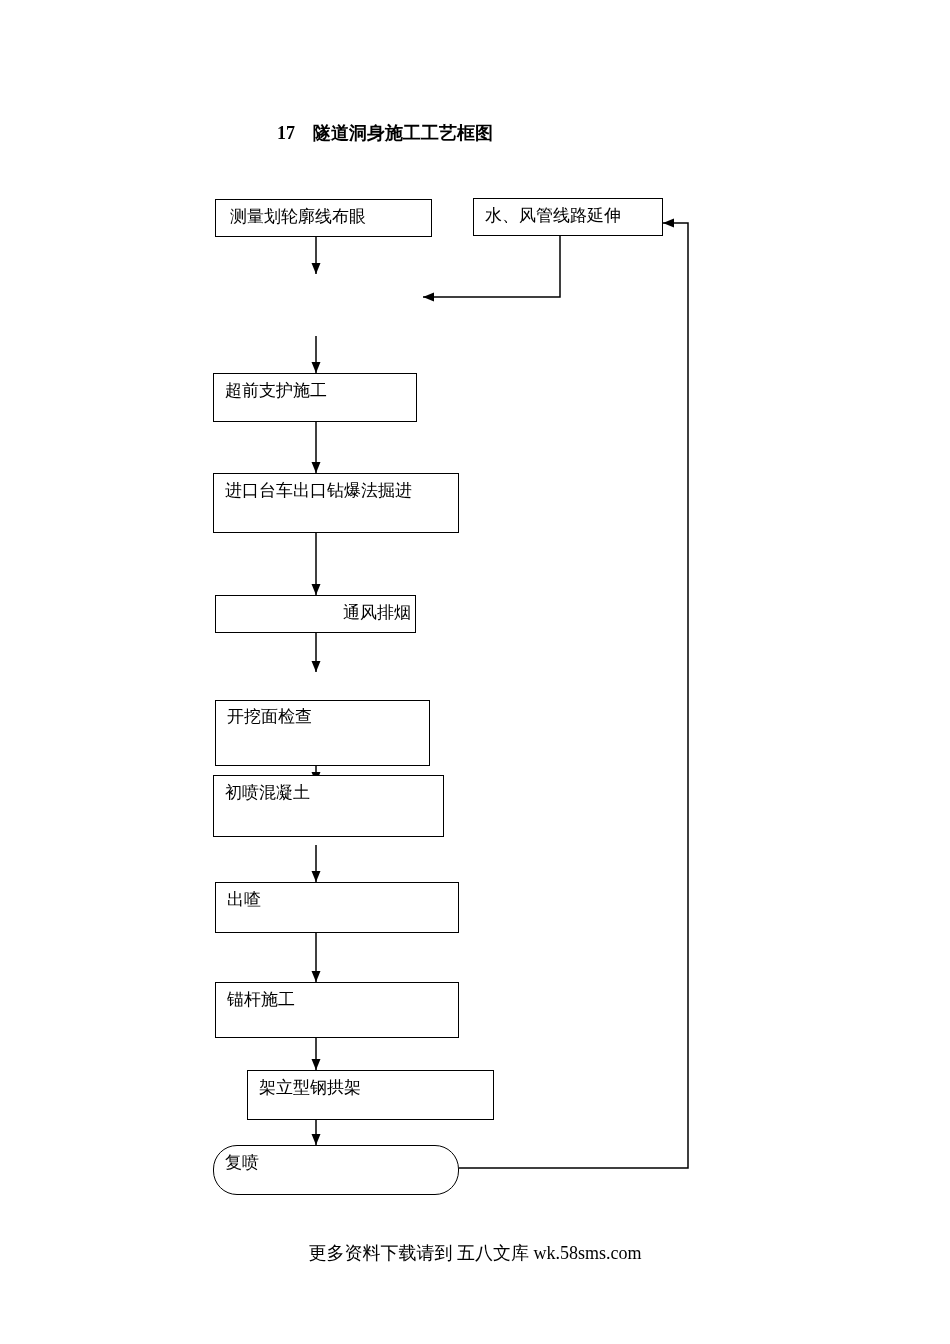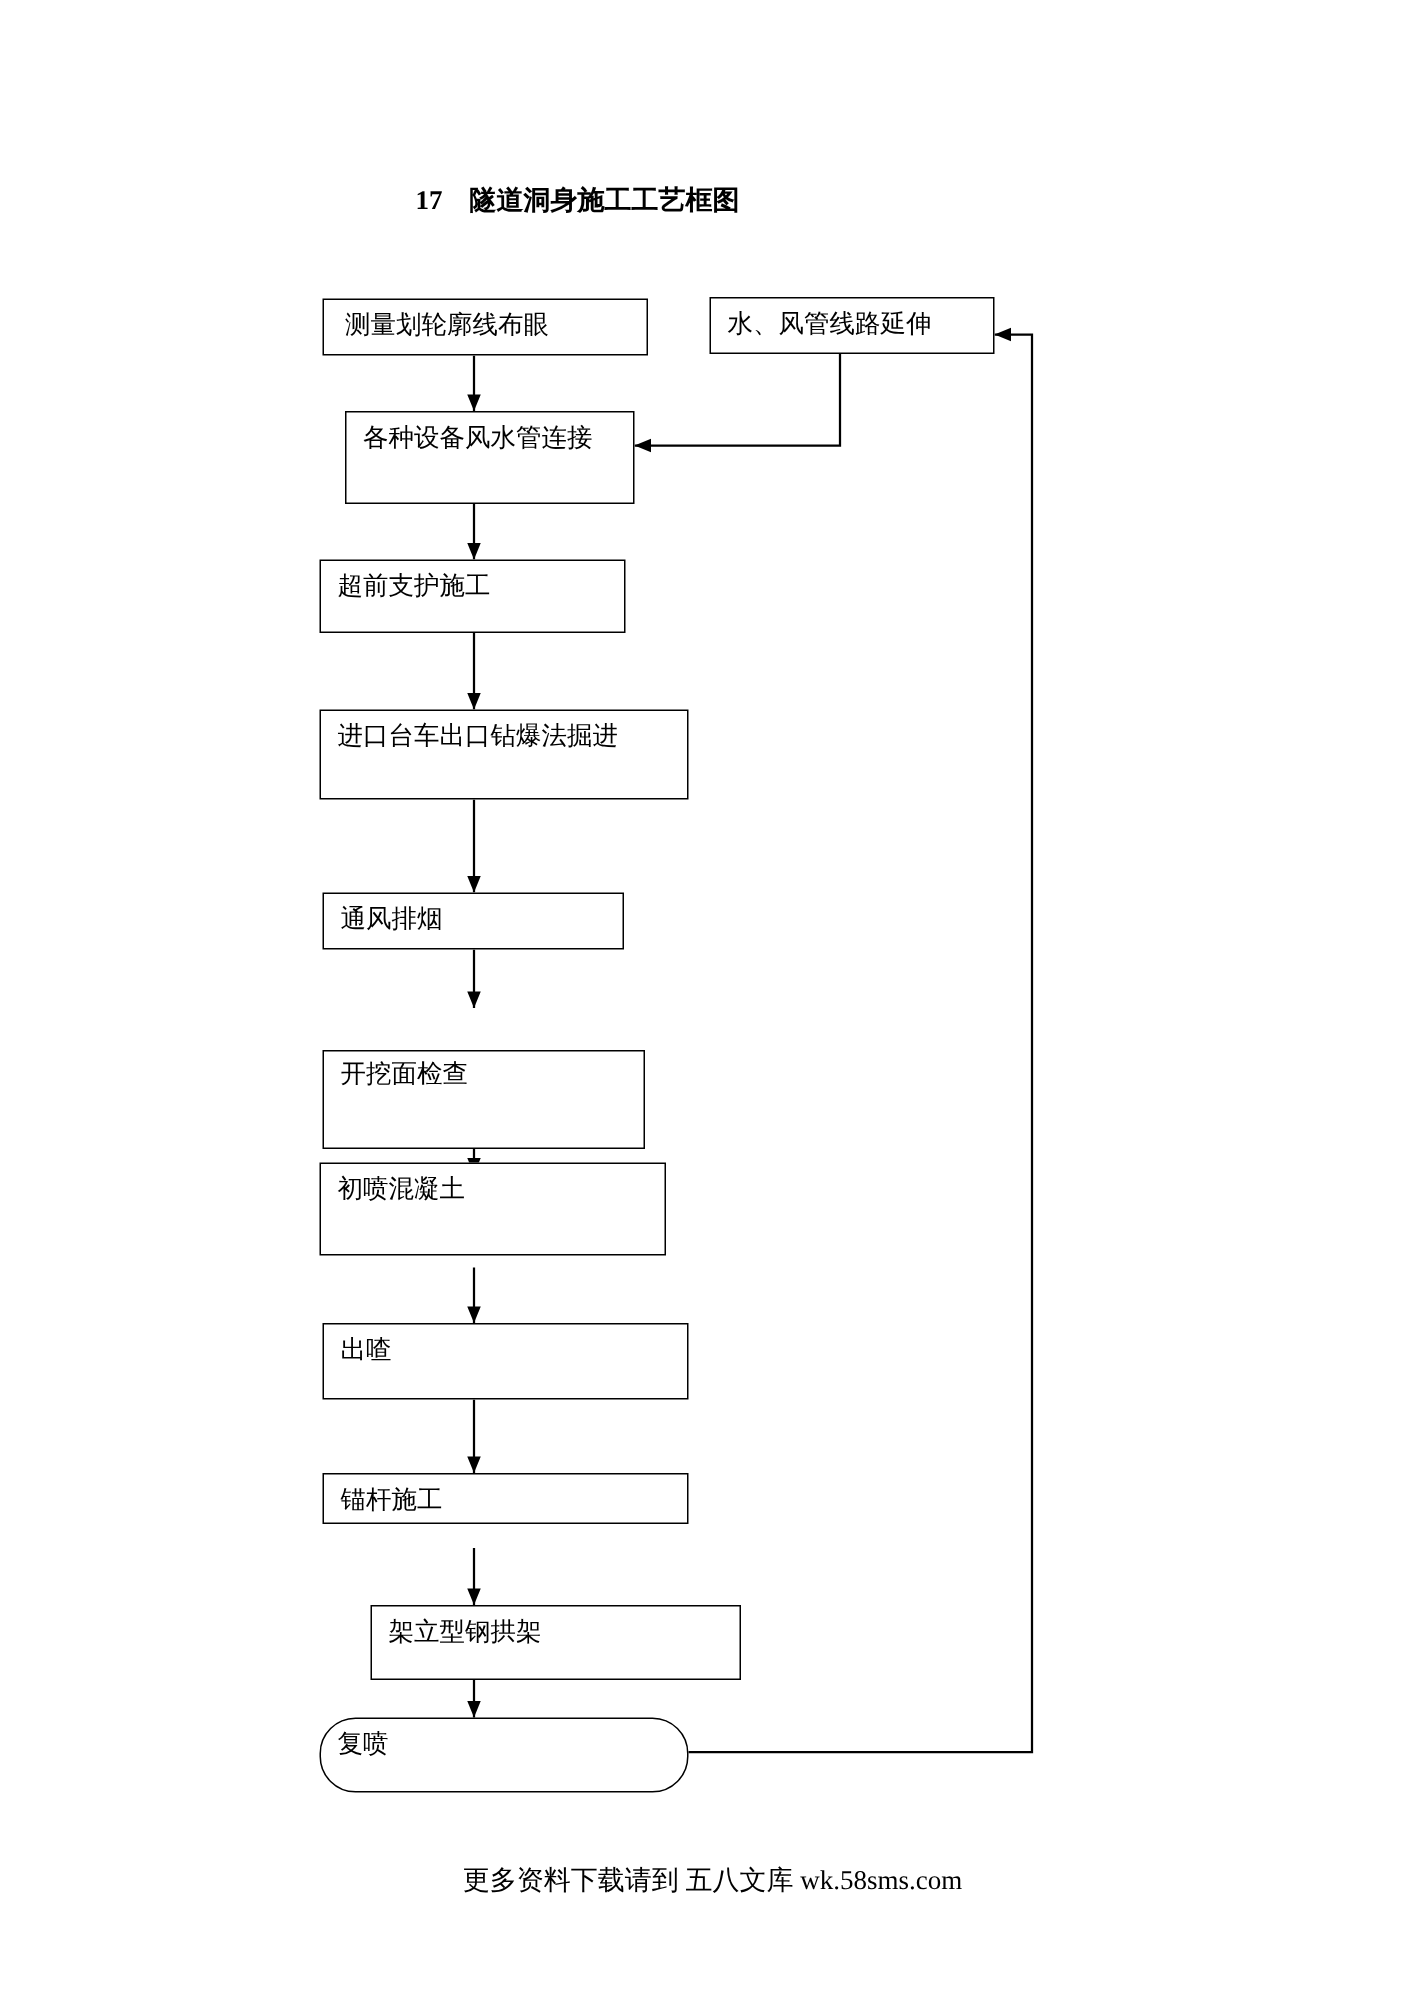--- a/index.html
+++ b/index.html
@@ -84,25 +84,24 @@
         <polygon points="316,982 311.5,971 320.5,971" fill="#000000"></polygon>
         <polyline points="316,1032 316,1070" fill="none" stroke="#000000" stroke-width="1.5"></polyline>
         <polygon points="316,1070 311.5,1059 320.5,1059" fill="#000000"></polygon>
         <polyline points="316,1120 316,1145" fill="none" stroke="#000000" stroke-width="1.5"></polyline>
         <polygon points="316,1145 311.5,1134 320.5,1134" fill="#000000"></polygon>
         <polyline points="459,1168 688,1168 688,223 663,223" fill="none" stroke="#000000" stroke-width="1.5"></polyline>
         <polygon points="663,223 674,218.5 674,227.5" fill="#000000"></polygon>
       </svg>
   <div class="flow-node" style="left: 215px; top: 199px; width: 217px; height: 38px; padding-left: 14px;"><span>测量划轮廓线布眼</span></div>
       <div class="flow-node" style="left: 473px; top: 198px; width: 190px; height: 38px;"><span>水、风管线路延伸</span></div>
-      <div class="flow-node" style="left: 230px; top: 274px; width: 193px; height: 62px;"><span>各种设备风水管连接</span></div>
       <div class="flow-node" style="left: 213px; top: 373px; width: 204px; height: 49px;"><span>超前支护施工</span></div>
       <div class="flow-node" style="left: 213px; top: 473px; width: 246px; height: 60px;"><span>进口台车出口钻爆法掘进</span></div>
-      <div class="flow-node" style="left: 215px; top: 595px; width: 201px; height: 38px;"><span>通风排烟</span></div>
+      <div class="flow-node" style="left: 215px; top: 595px; width: 201px; height: 38px; text-align: right;"><span>通风排烟</span></div>
       <div class="flow-node" style="left: 215px; top: 700px; width: 215px; height: 66px; font-family: Liberation Mono, monospace;"><span>开挖面检查</span></div>
       <div class="flow-node" style="left: 213px; top: 775px; width: 231px; height: 62px;"><span>初喷混凝土</span></div>
       <div class="flow-node" style="left: 215px; top: 882px; width: 244px; height: 51px;"><span>出喳</span></div>
-      <div class="flow-node" style="left: 215px; top: 982px; width: 244px; height: 34px;"><span>锚杆施工</span></div>
+      <div class="flow-node" style="left: 215px; top: 982px; width: 244px; height: 56px;"><span>锚杆施工</span></div>
       <div class="flow-node" style="left: 213px; top: 1070px; width: 247px; height: 50px; margin-left: 34px;"><span>架立型钢拱架</span></div>
       <div class="flow-node" style="left: 213px; top: 1145px; width: 246px; height: 50px; border-radius: 24px;"><span>复喷</span></div>
     </div>
   <div class="doc-footer">更多资料下载请到 五八文库 wk.58sms.com</div>
 </div>
 
 </body></html>

